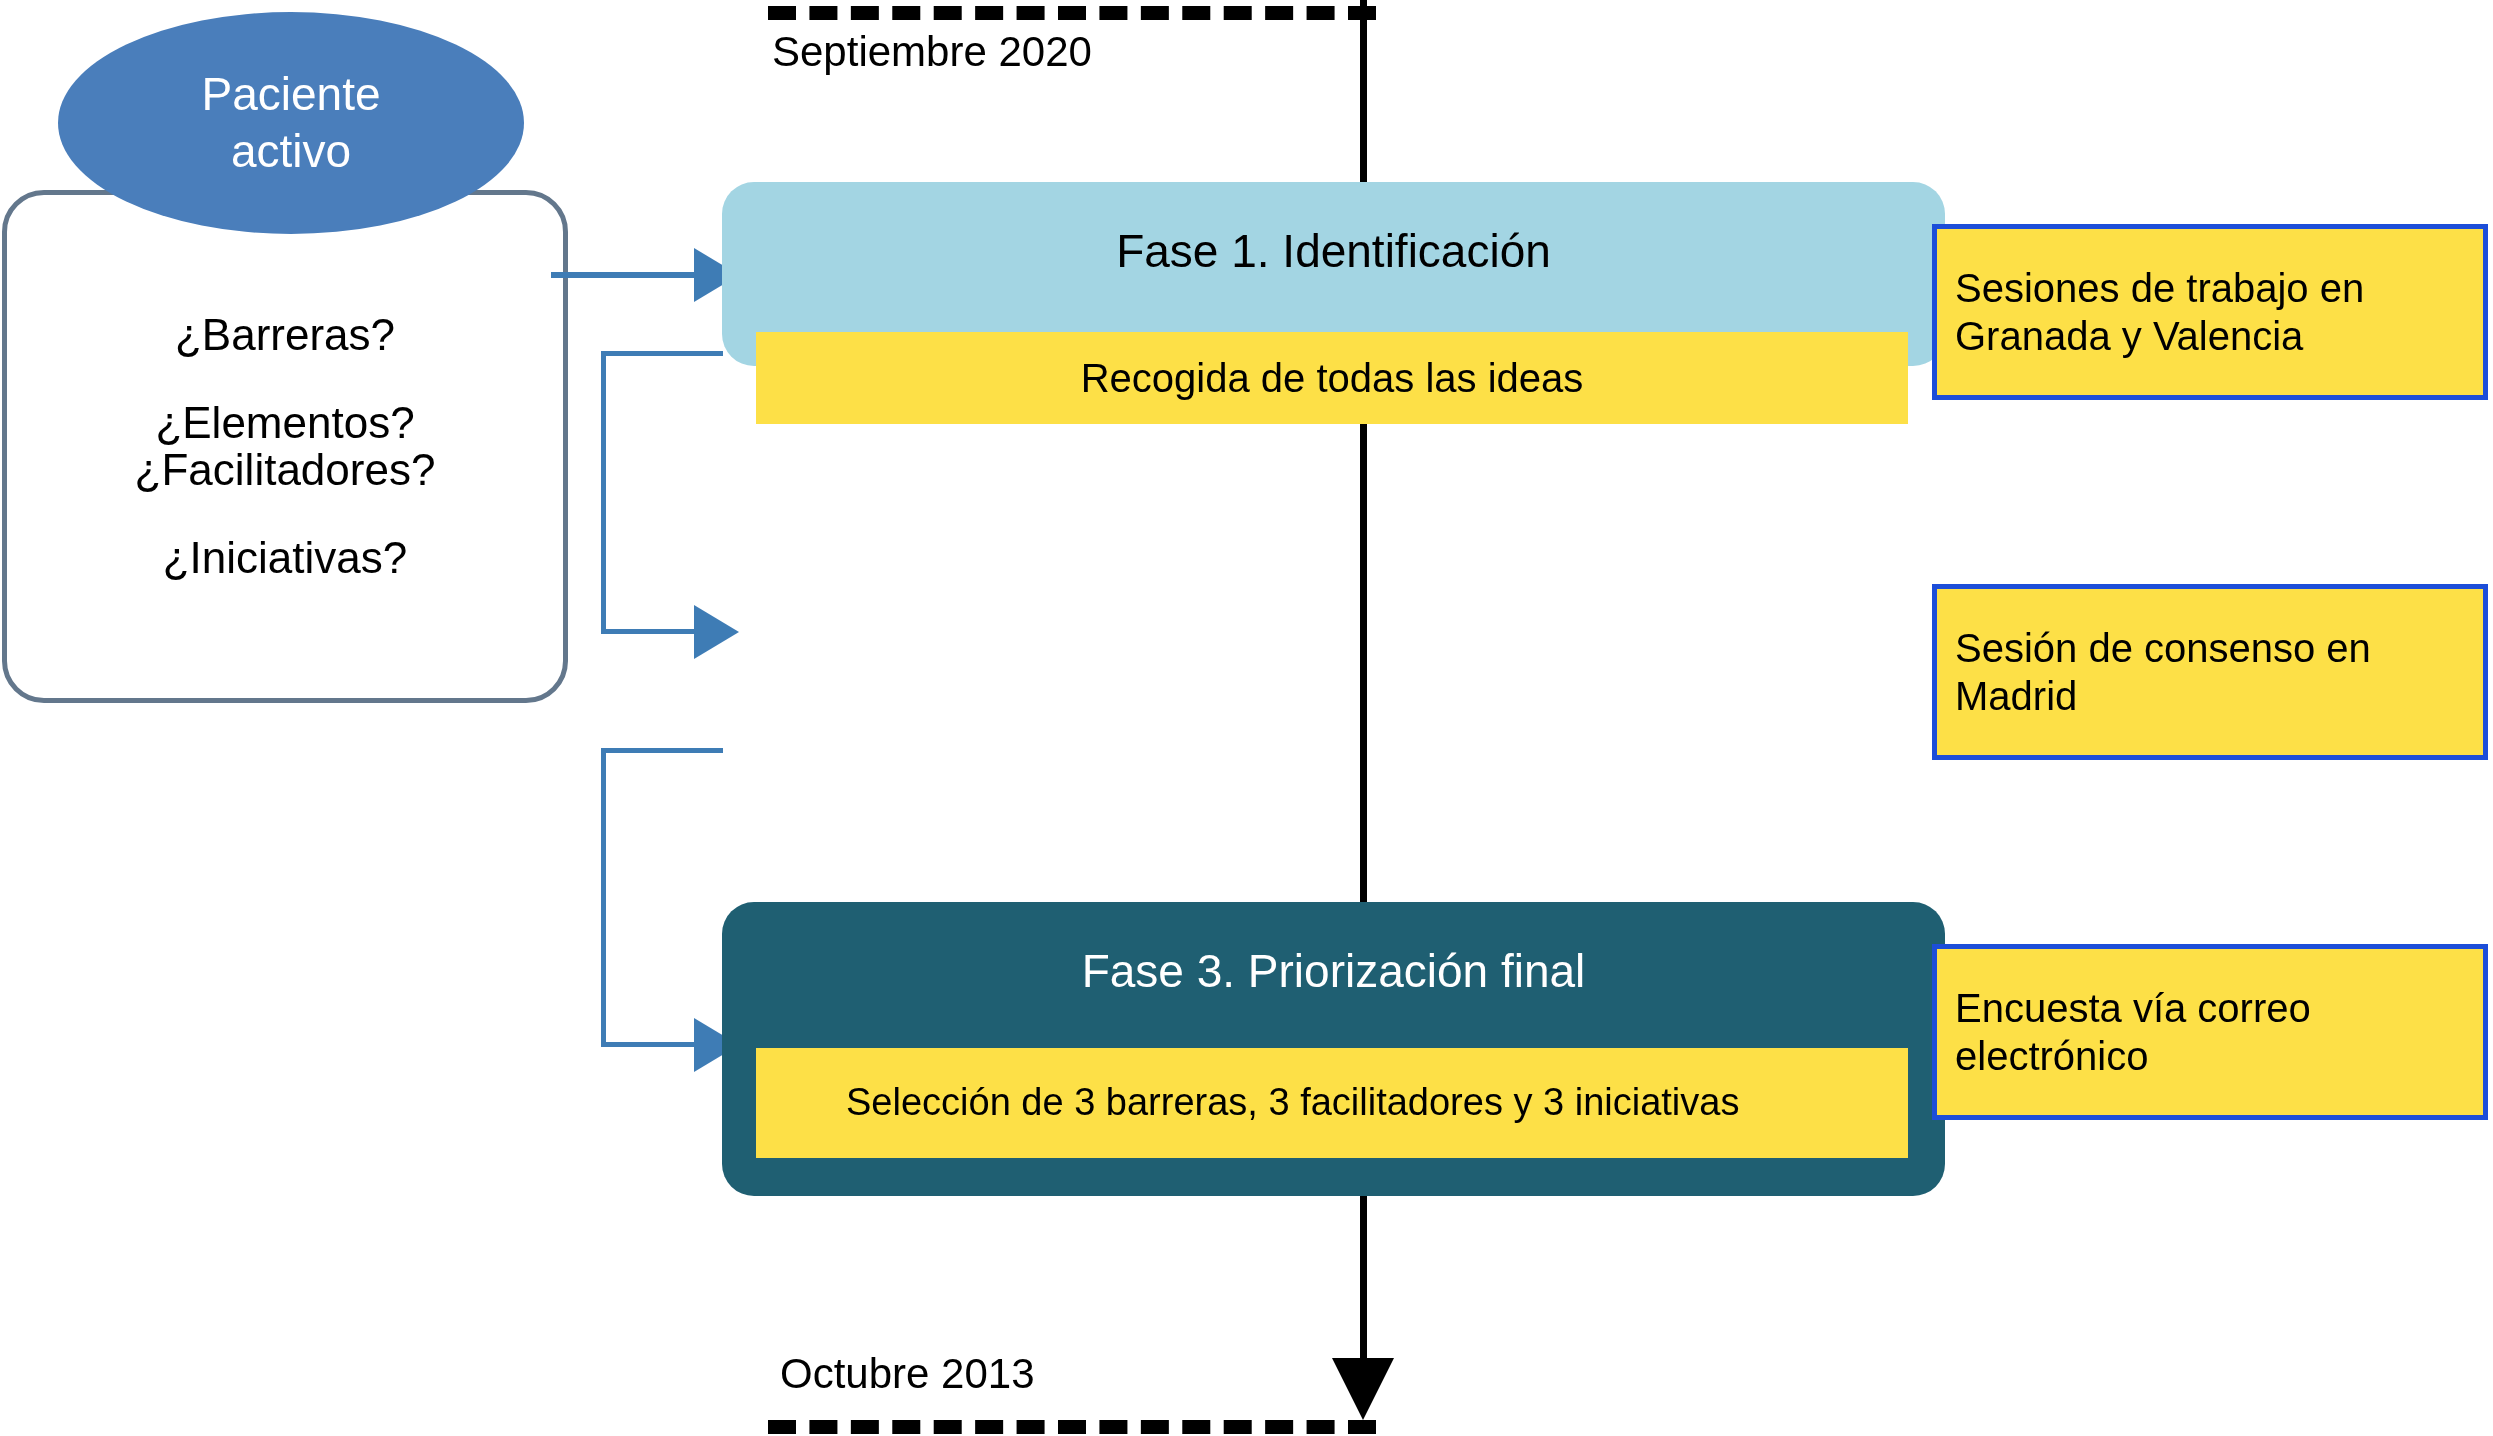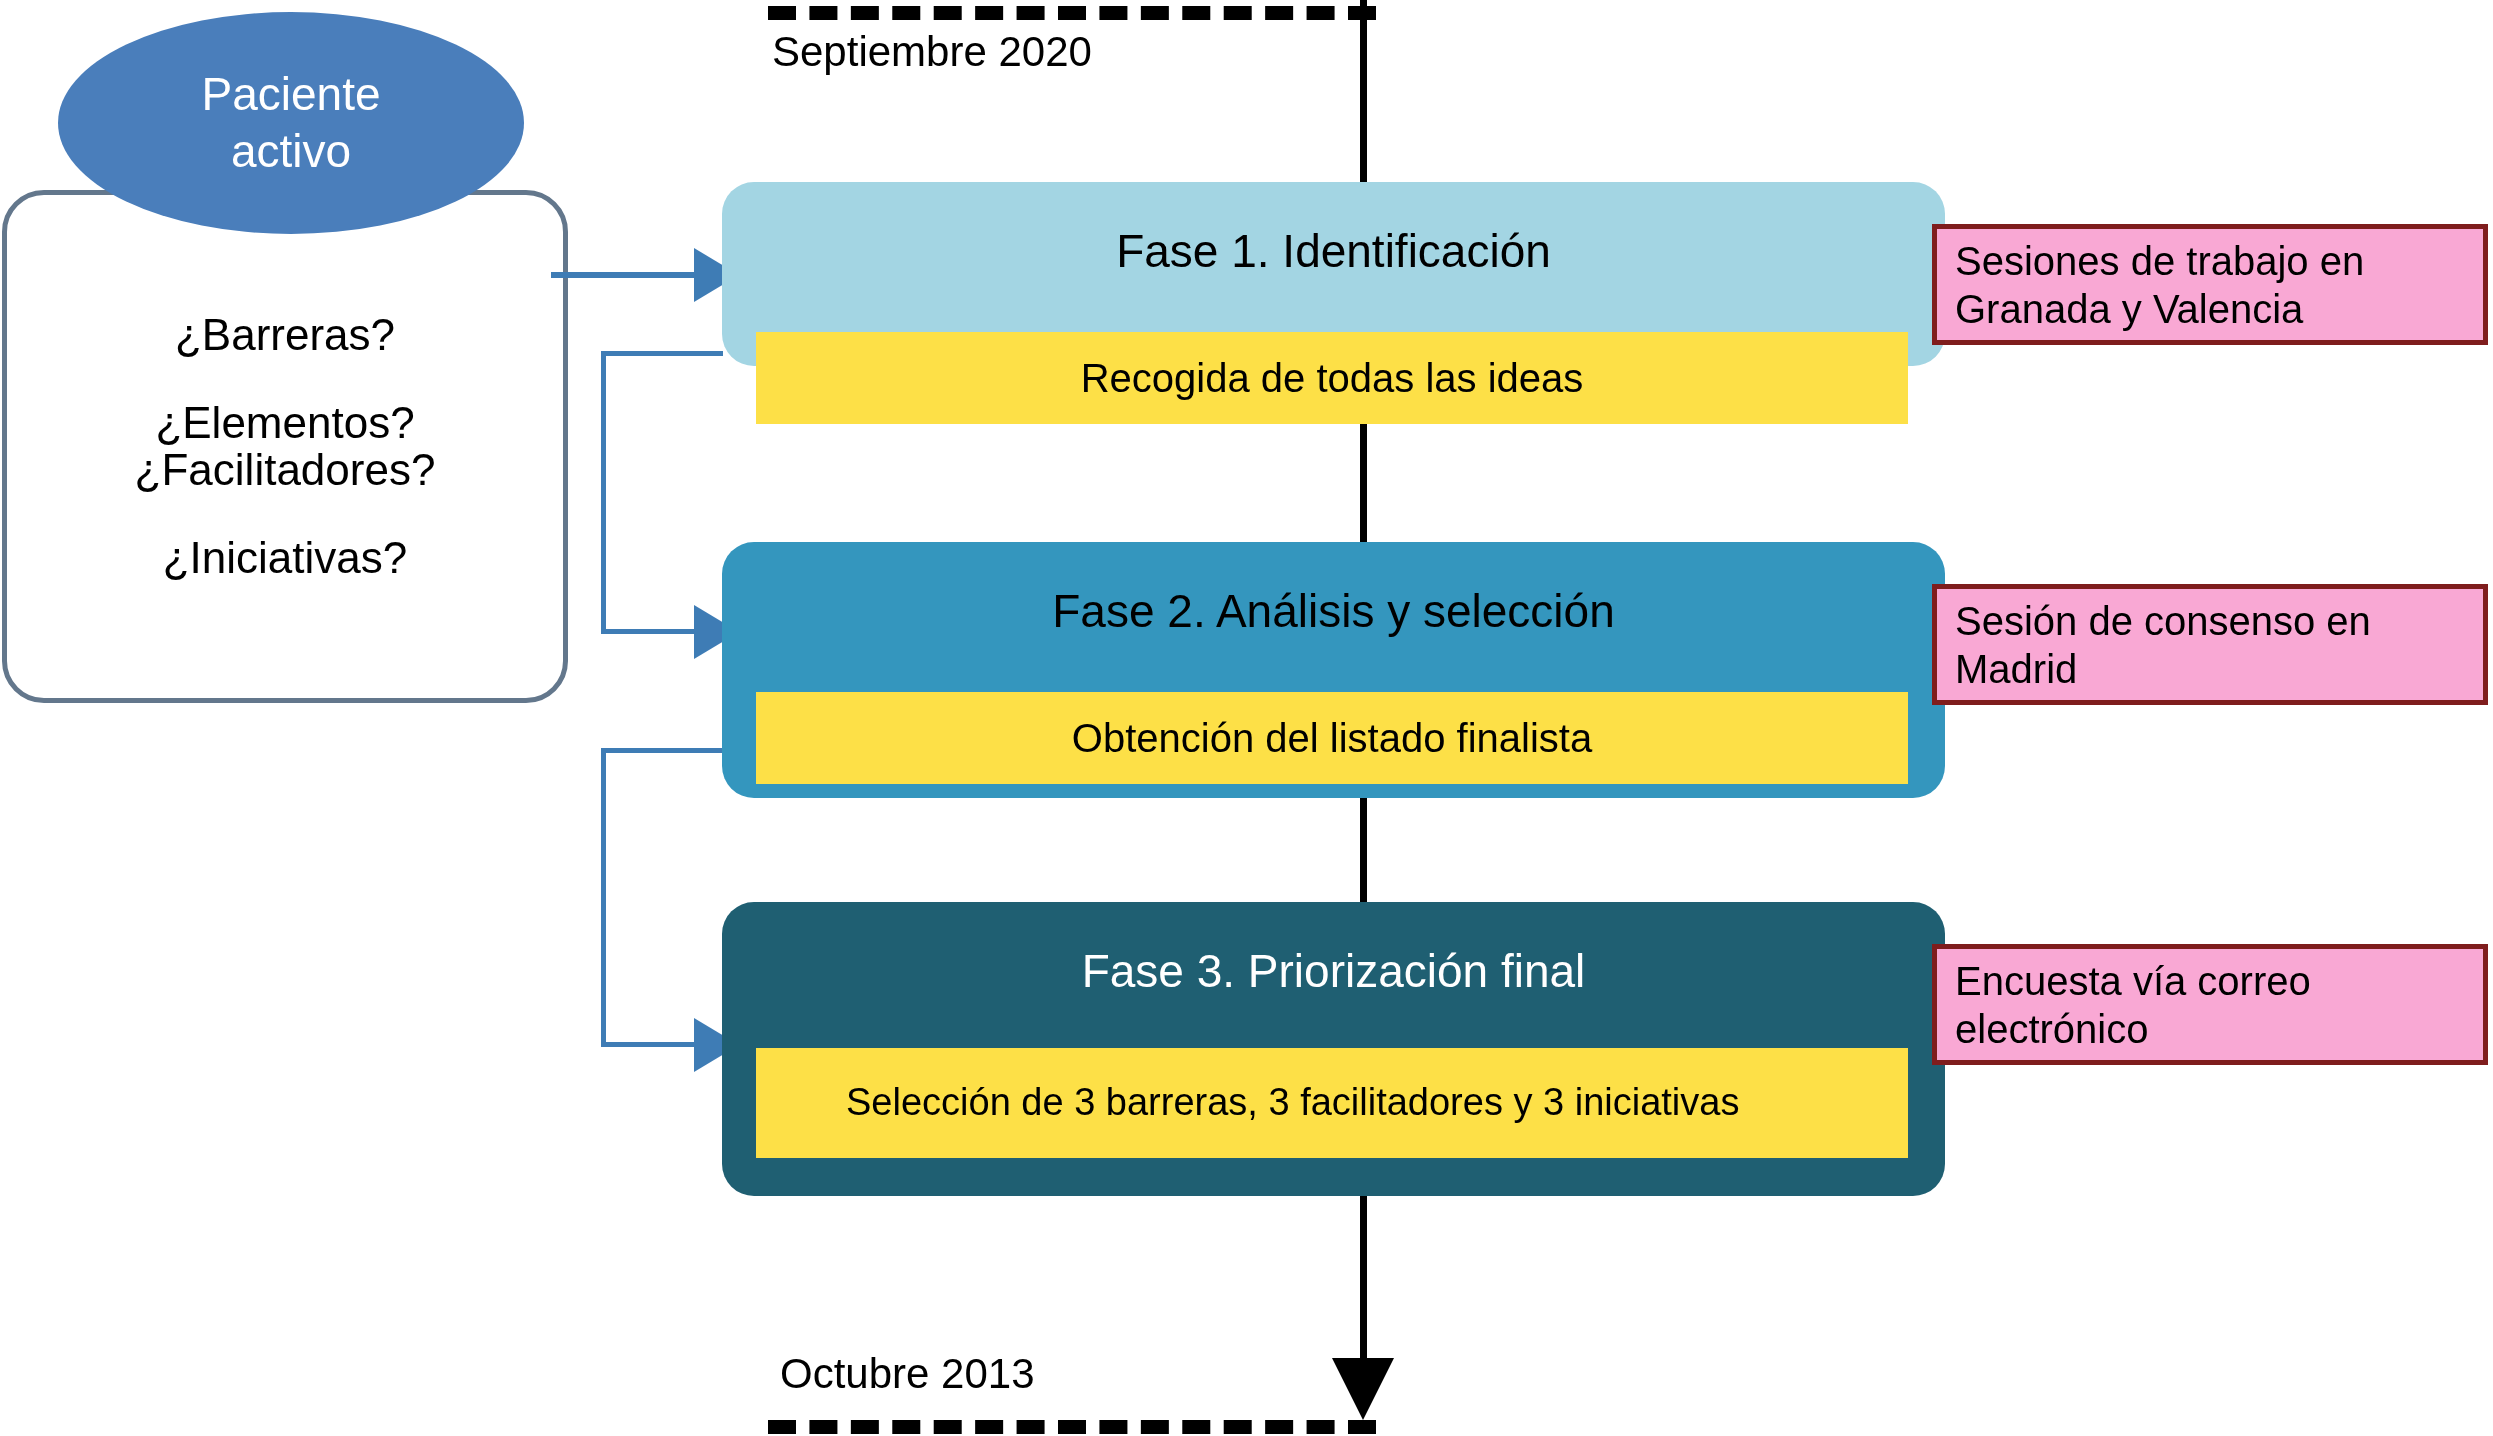--- a/index.html
+++ b/index.html
@@ -153,23 +153,23 @@
     padding-left: 90px;
     padding-right: 40px;
     font-size: 38px;
   }
 
   
   .note {
     position: absolute;
     left: 1932px;
     width: 556px;
-    height: 121px;
-    border: 5px solid #7f1d1d;
-    background: #f9a8d4;
+    height: 176px;
+    border: 5px solid #1d4ed8;
+    background: #fde047;
     box-sizing: border-box;
     display: flex;
     align-items: center;
     z-index: 6;
   }
   .note-1 { top: 224px; }
   .note-2 { top: 584px; }
   .note-3 { top: 944px; }
   .note-text {
     font-size: 40px;
@@ -235,26 +235,20 @@
   <div class="arrow-line" style="left:601px; top:1042px; width:95px; height:5px;"></div>
   <div class="arrow-head" style="left:694px; top:1018px;"></div>
 
   <div class="phase phase-1">
     <div class="phase-title">Fase 1. Identificación</div>
     <div class="phase-inner">
       <div class="phase-sub">Recogida de todas las ideas</div>
     </div>
   </div>
 
-  <div class="phase phase-2">
-    <div class="phase-title">Fase 2. Análisis y selección</div>
-    <div class="phase-inner">
-      <div class="phase-sub">Obtención del listado finalista</div>
-    </div>
-  </div>
 
   <div class="phase phase-3">
     <div class="phase-title">Fase 3. Priorización final</div>
     <div class="phase-inner">
       <div class="phase-sub">Selección de 3 barreras, 3 facilitadores y 3 iniciativas</div>
     </div>
   </div>
 
   <div class="note note-1">
     <div class="note-text">Sesiones de trabajo en Granada y Valencia</div>

